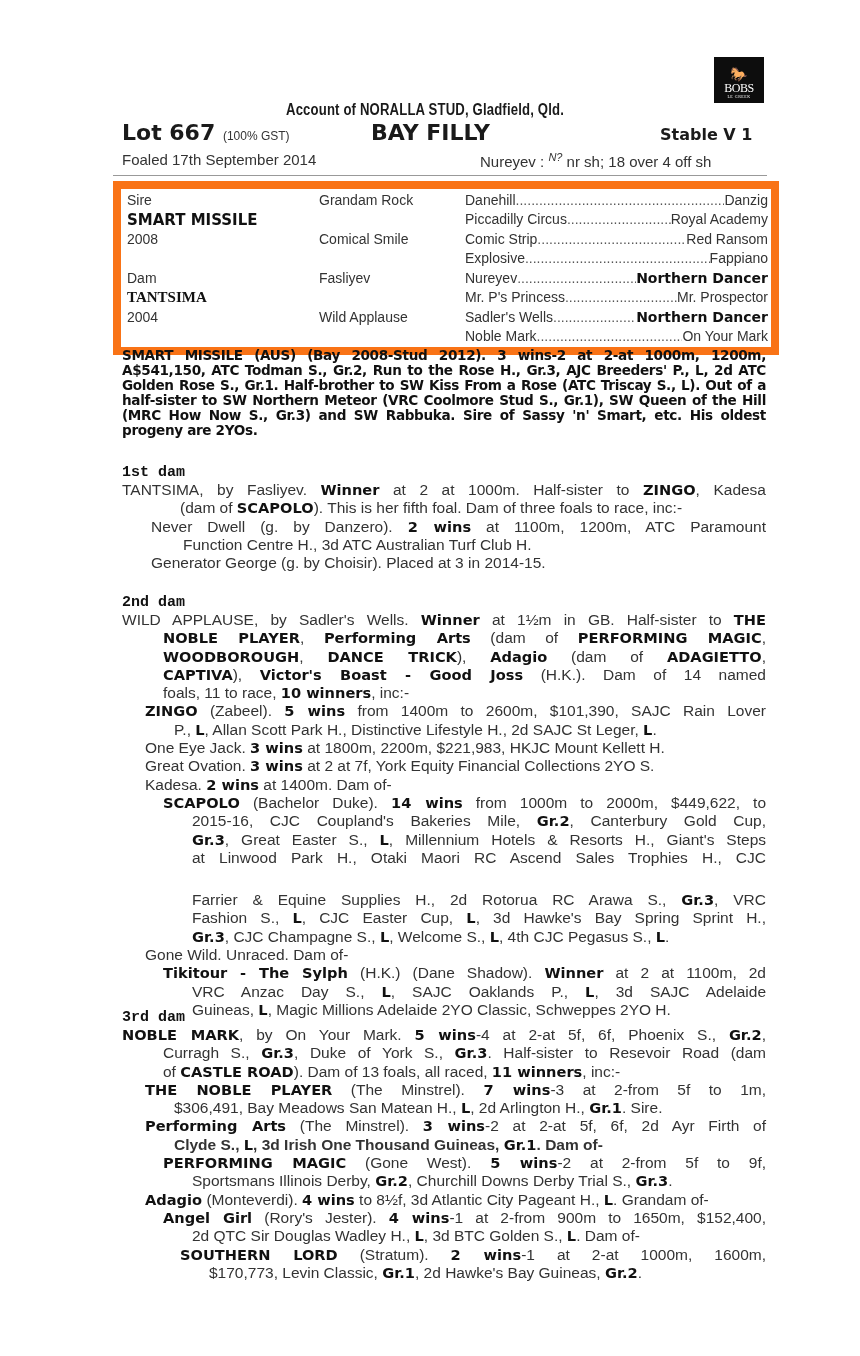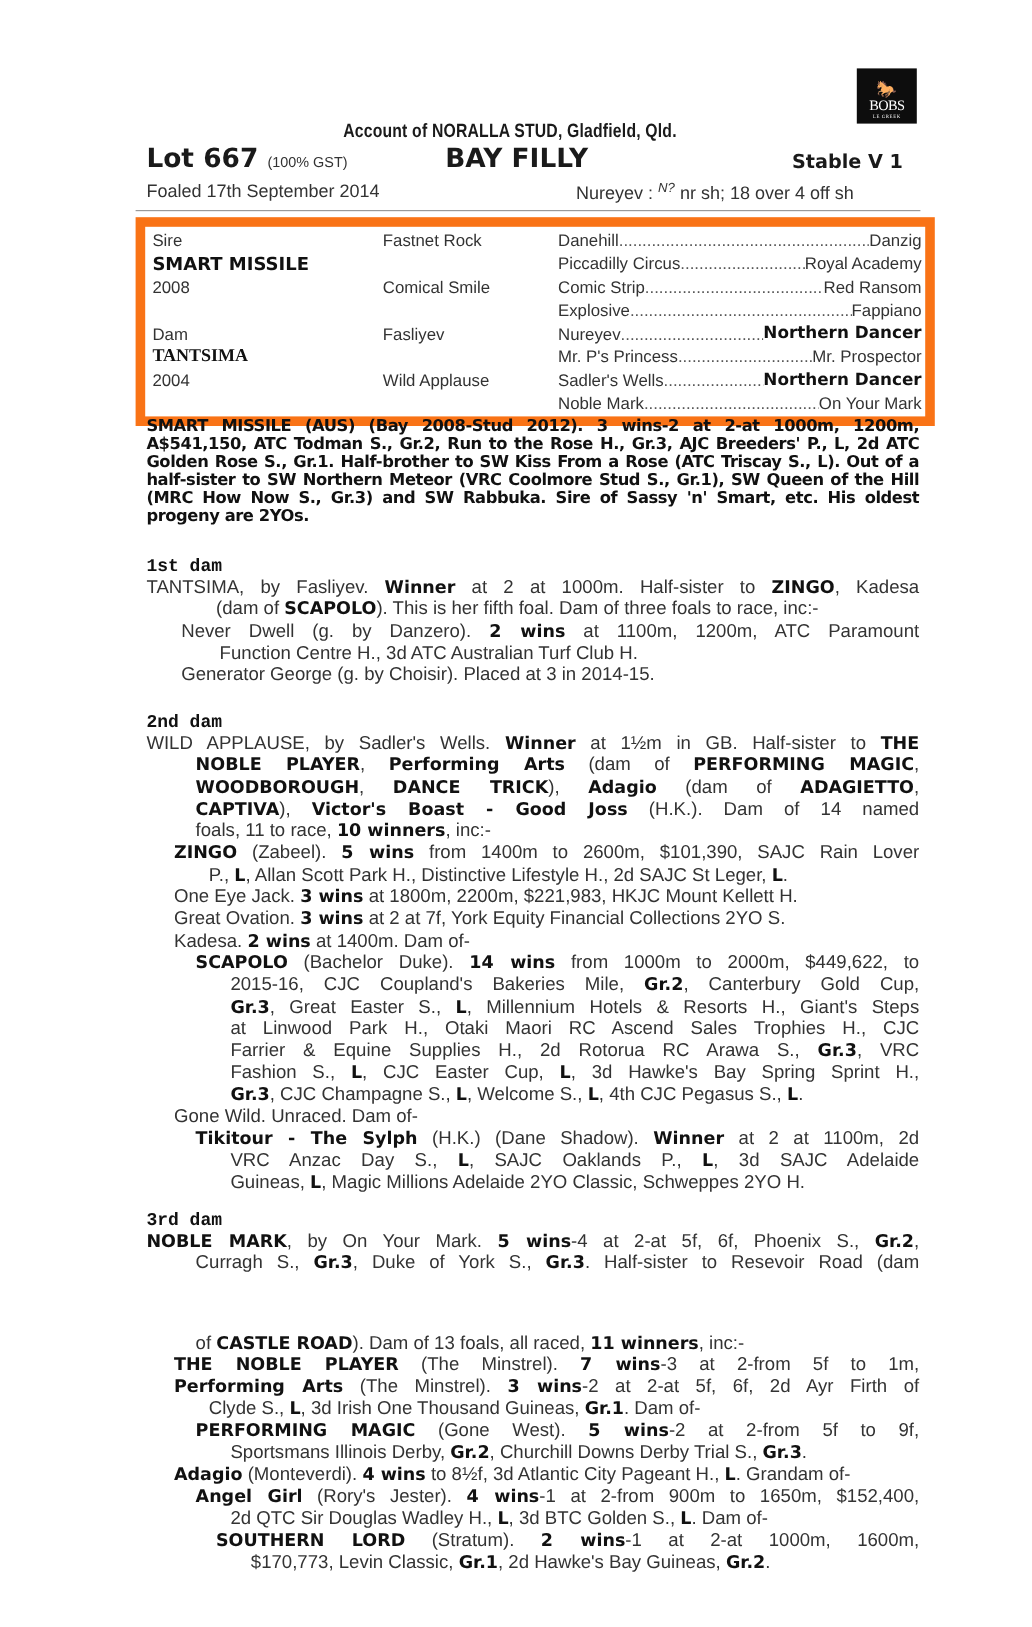--- a/index.html
+++ b/index.html
@@ -61,21 +61,21 @@
 <div class="abs rule"></div>
 
 <div class="abs ped">
   <div class="cell" style="left:6px;top:3px;">Sire</div>
   <div class="cell big" style="left:6px;top:22px;">SMART MISSILE</div>
   <div class="cell" style="left:6px;top:42px;">2008</div>
   <div class="cell" style="left:6px;top:81px;">Dam</div>
   <div class="cell big" style="left:6px;top:100px;font-family:Liberation Serif, serif;">TANTSIMA</div>
   <div class="cell" style="left:6px;top:120px;">2004</div>
 
-  <div class="cell" style="left:198px;top:3px;">Fastnet Rock</div>
+  <div class="cell" style="left:198px;top:3px;">Grandam Rock</div>
   <div class="cell" style="left:198px;top:42px;">Comical Smile</div>
   <div class="cell" style="left:198px;top:81px;">Fasliyev</div>
   <div class="cell" style="left:198px;top:120px;">Wild Applause</div>
 
   <div class="g3" style="top:3px;">
       <span>Danehill</span>
       <span class="dots"></span>
       <span>Danzig</span>
     </div>
   <div class="g3" style="top:22px;">
@@ -135,37 +135,38 @@
   <span class="line" style="padding-left:41px;">foals, 11 to race, <b>10 winners</b>, inc:-</span>
   <span class="jline" style="padding-left:23px;"><b>ZINGO</b> (Zabeel). <b>5 wins</b> from 1400m to 2600m, $101,390, SAJC Rain Lover</span>
   <span class="line" style="padding-left:52px;">P., <b>L</b>, Allan Scott Park H., Distinctive Lifestyle H., 2d SAJC St Leger, <b>L</b>.</span>
   <span class="line" style="padding-left:23px;">One Eye Jack. <b>3 wins</b> at 1800m, 2200m, $221,983, HKJC Mount Kellett H.</span>
   <span class="line" style="padding-left:23px;">Great Ovation. <b>3 wins</b> at 2 at 7f, York Equity Financial Collections 2YO S.</span>
   <span class="line" style="padding-left:23px;">Kadesa. <b>2 wins</b> at 1400m. Dam of-</span>
   <span class="jline" style="padding-left:41px;"><b>SCAPOLO</b> (Bachelor Duke). <b>14 wins</b> from 1000m to 2000m, $449,622, to</span>
   <span class="jline" style="padding-left:70px;">2015-16, CJC Coupland's Bakeries Mile, <b>Gr.2</b>, Canterbury Gold Cup,</span>
   <span class="jline" style="padding-left:70px;"><b>Gr.3</b>, Great Easter S., <b>L</b>, Millennium Hotels &amp; Resorts H., Giant's Steps</span>
   <span class="jline" style="padding-left:70px;">at Linwood Park H., Otaki Maori RC Ascend Sales Trophies H., CJC</span>
-  <span class="jline" style="padding-left:70px;">Farrier &amp; Equine Supplies H., 2d Rotorua RC Arawa S., <b>Gr.3</b>, VRC</span>
+  <span class="jline" style="padding-left:70px;margin-top:24px;">Farrier &amp; Equine Supplies H., 2d Rotorua RC Arawa S., <b>Gr.3</b>, VRC</span>
   <span class="jline" style="padding-left:70px;">Fashion S., <b>L</b>, CJC Easter Cup, <b>L</b>, 3d Hawke's Bay Spring Sprint H.,</span>
   <span class="line" style="padding-left:70px;"><b>Gr.3</b>, CJC Champagne S., <b>L</b>, Welcome S., <b>L</b>, 4th CJC Pegasus S., <b>L</b>.</span>
   <span class="line" style="padding-left:23px;">Gone Wild. Unraced. Dam of-</span>
   <span class="jline" style="padding-left:41px;"><b>Tikitour - The Sylph</b> (H.K.) (Dane Shadow). <b>Winner</b> at 2 at 1100m, 2d</span>
   <span class="jline" style="padding-left:70px;">VRC Anzac Day S., <b>L</b>, SAJC Oaklands P., <b>L</b>, 3d SAJC Adelaide</span>
   <span class="line" style="padding-left:70px;">Guineas, <b>L</b>, Magic Millions Adelaide 2YO Classic, Schweppes 2YO H.</span>
 </div>
 
 <div class="h" style="top:1009px;">3rd dam</div>
 <div class="p l0" style="top:1026px;">
   <span class="jline"><b>NOBLE MARK</b>, by On Your Mark. <b>5 wins</b>-4 at 2-at 5f, 6f, Phoenix S., <b>Gr.2</b>,</span>
   <span class="jline" style="padding-left:41px;">Curragh S., <b>Gr.3</b>, Duke of York S., <b>Gr.3</b>. Half-sister to Resevoir Road (dam</span>
-  <span class="line" style="padding-left:41px;margin-top:48px;">of <b>CASTLE ROAD</b>). Dam of 13 foals, all raced, <b>11 winners</b>, inc:-</span>
+  <span class="line" style="padding-left:41px;">of <b>CASTLE ROAD</b>). Dam of 13 foals, all raced, <b>11 winners</b>, inc:-</span>
   <span class="jline" style="padding-left:23px;"><b>THE NOBLE PLAYER</b> (The Minstrel). <b>7 wins</b>-3 at 2-from 5f to 1m,</span>
+  <span class="line" style="padding-left:52px;">$306,491, Bay Meadows San Matean H., <b>L</b>, 2d Arlington H., <b>Gr.1</b>. Sire.</span>
   <span class="jline" style="padding-left:23px;"><b>Performing Arts</b> (The Minstrel). <b>3 wins</b>-2 at 2-at 5f, 6f, 2d Ayr Firth of</span>
-  <span class="line" style="padding-left:52px;">Clyde S., <b>L</b>, 3d Irish One Thousand Guineas, <b>Gr.1</b>. Dam of-</span>
+  <span class="line" style="padding-left:52px;font-weight:bold;">Clyde S., <b>L</b>, 3d Irish One Thousand Guineas, <b>Gr.1</b>. Dam of-</span>
   <span class="jline" style="padding-left:41px;"><b>PERFORMING MAGIC</b> (Gone West). <b>5 wins</b>-2 at 2-from 5f to 9f,</span>
   <span class="line" style="padding-left:70px;">Sportsmans Illinois Derby, <b>Gr.2</b>, Churchill Downs Derby Trial S., <b>Gr.3</b>.</span>
   <span class="line" style="padding-left:23px;"><b>Adagio</b> (Monteverdi). <b>4 wins</b> to 8½f, 3d Atlantic City Pageant H., <b>L</b>. Grandam of-</span>
   <span class="jline" style="padding-left:41px;"><b>Angel Girl</b> (Rory's Jester). <b>4 wins</b>-1 at 2-from 900m to 1650m, $152,400,</span>
   <span class="line" style="padding-left:70px;">2d QTC Sir Douglas Wadley H., <b>L</b>, 3d BTC Golden S., <b>L</b>. Dam of-</span>
   <span class="jline" style="padding-left:58px;"><b>SOUTHERN LORD</b> (Stratum). <b>2 wins</b>-1 at 2-at 1000m, 1600m,</span>
   <span class="line" style="padding-left:87px;">$170,773, Levin Classic, <b>Gr.1</b>, 2d Hawke's Bay Guineas, <b>Gr.2</b>.</span>
 </div>
 
 </body></html>

